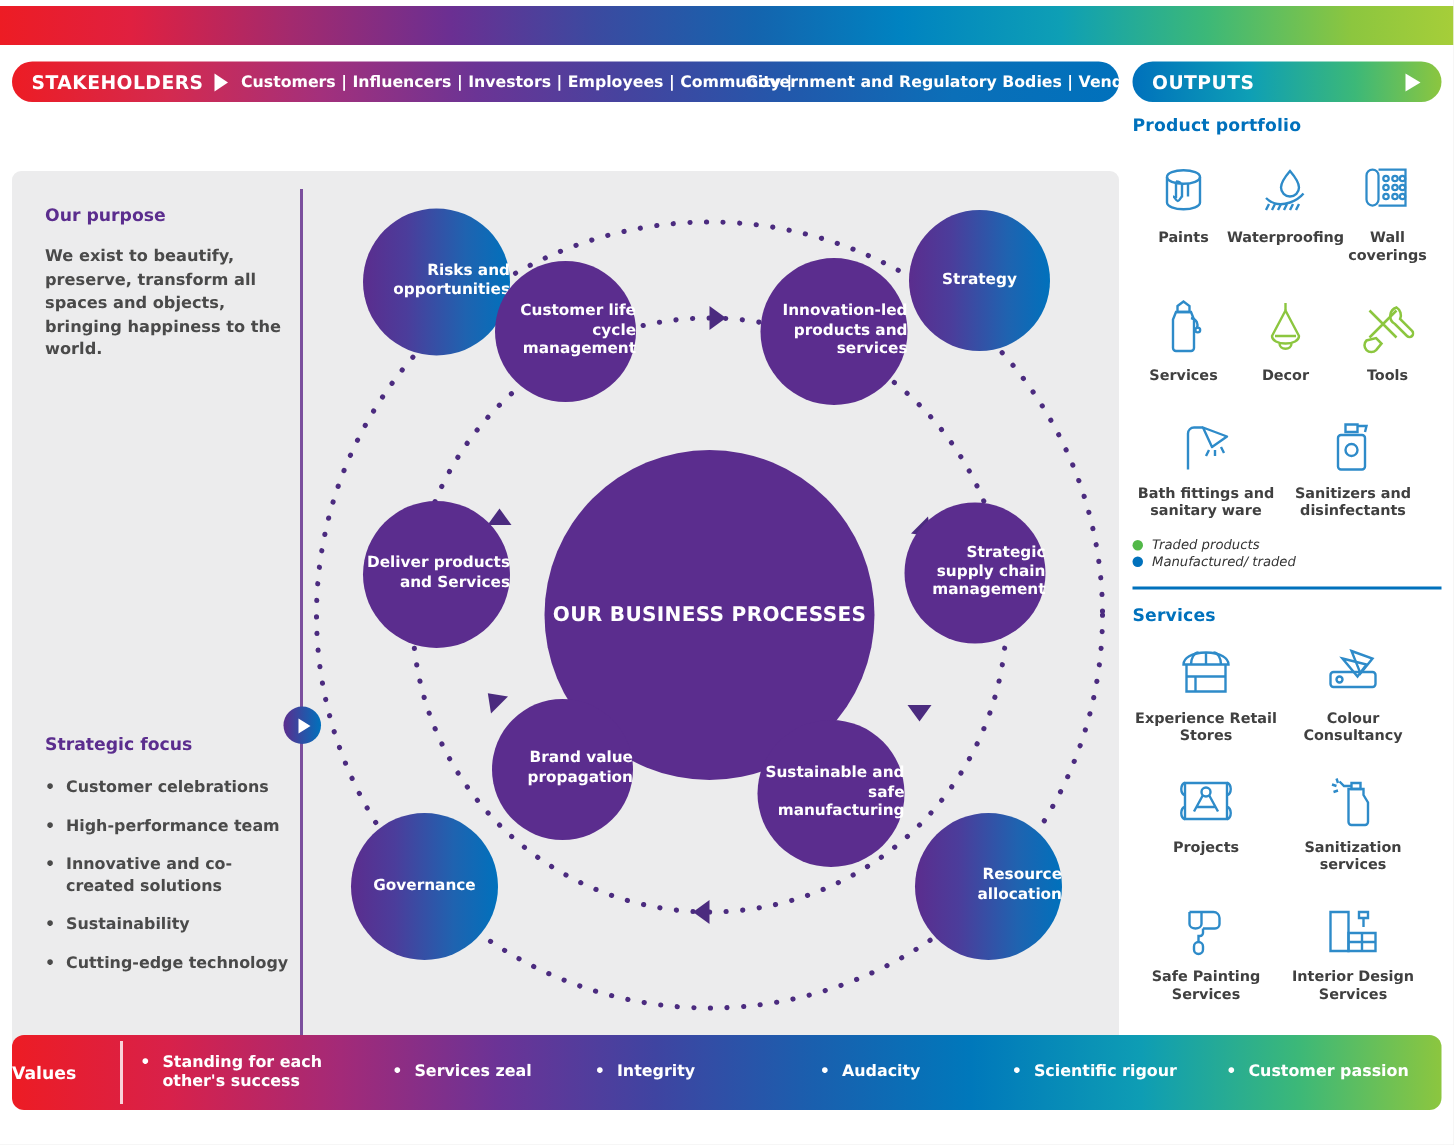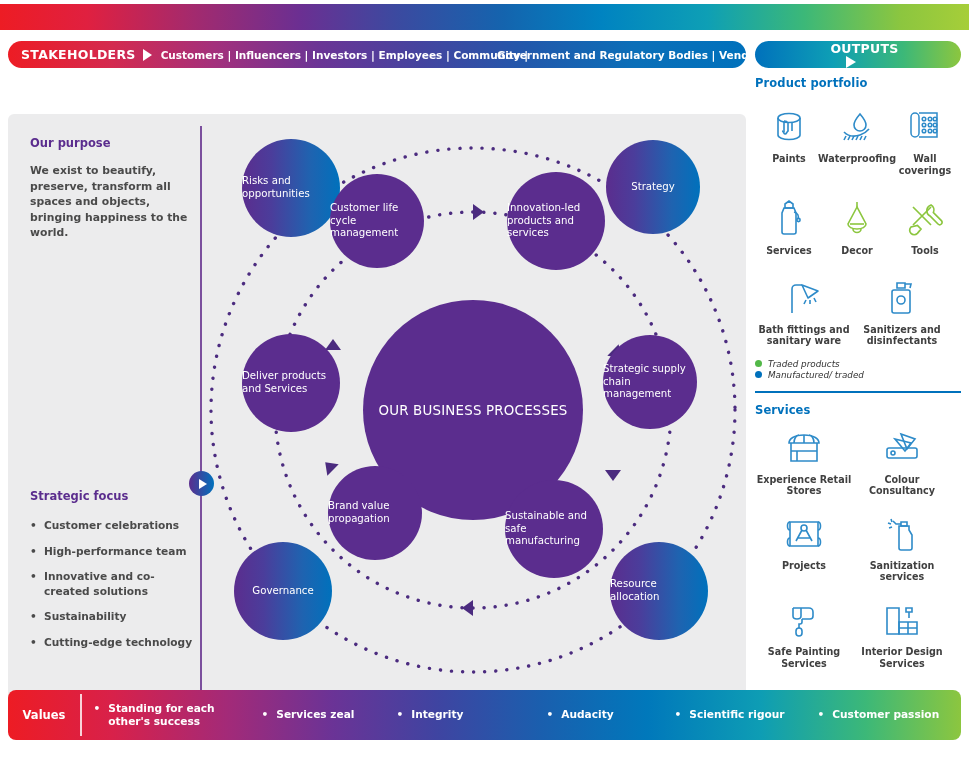--- a/index.html
+++ b/index.html
@@ -43,21 +43,21 @@
     color: #ffffff; font-size: 10.5px; font-weight: bold; white-space: nowrap;
   }
   .stake-list-b {
     color: #ffffff; font-size: 10.5px; font-weight: bold;
     white-space: nowrap; position: absolute; left: 489px;
   }
   .outputs-bar {
     position: absolute; left: 755px; top: 0; width: 206px; height: 27px;
     border-radius: 13.5px;
     background: linear-gradient(90deg, #0071bc 0%, #0e9fb5 38%, #3cb878 72%, #8cc63f 100%);
-    display: flex; align-items: center; justify-content: space-between; flex-direction: column;
+    display: flex; align-items: center; justify-content: space-between;
   }
   .outputs-label {
     color: #ffffff; font-size: 12.5px; font-weight: bold;
     letter-spacing: .3px; padding-left: 13px;
   }
   .outputs-caret {
     width: 0; height: 0; margin-right: 14px;
     border-left: 10px solid #ffffff;
     border-top: 6.5px solid transparent; border-bottom: 6.5px solid transparent;
   }
@@ -100,21 +100,21 @@
     color: #4a4a4a; line-height: 14.5px; margin-bottom: 11px;
   }
   .focus-bullet { color: #4a4a4a; width: 14px; flex: 0 0 14px; }
 
   
   .diagram { position: absolute; left: 192px; top: 0; width: 546px; height: 592px; }
   .diagram svg { position: absolute; left: 0; top: 0; }
   .node {
     position: absolute; border-radius: 50%;
     display: flex; align-items: center; justify-content: center;
-    text-align: left; color: #ffffff; font-weight: normal;
+    text-align: right; color: #ffffff; font-weight: bold;
     line-height: 12.6px; font-size: 10.2px;
   }
   .node.purple { background: #5b2d8e; }
   .node.grad { background: linear-gradient(90deg, #5b2d8e 0%, #4b3d9b 30%, #1f63b0 70%, #0071bc 100%); }
   .node.center {
     background: #5b2d8e; font-size: 13.4px; line-height: 17px; letter-spacing: .2px;
   }
 
   
   .right-panel {
@@ -147,21 +147,21 @@
     position: absolute; left: 8px; top: 690px; width: 953px; height: 50px;
     border-radius: 8px;
     background: linear-gradient(90deg,
       #ed1c24 0%, #d8214a 11%, #a32a78 23%, #6b3396 34%,
       #3f44a1 45%, #1a5fae 56%, #0078bb 67%, #0e9db4 79%,
       #3cb878 90%, #8cc63f 100%);
     display: flex; align-items: center;
   }
   .values-label {
     color: #ffffff; font-size: 11.5px; font-weight: bold;
-    width: 72px; text-align: center; flex: 0 0 72px;
+    width: 72px; flex: 0 0 72px;
   }
   .values-sep { width: 1.5px; height: 42px; background: #ffffff; opacity: .8; flex: 0 0 1.5px; }
   .values-items { display: flex; flex: 1; align-items: center; }
   .value-item {
     display: flex; align-items: flex-start;
     color: #ffffff; font-size: 10.6px; font-weight: bold; line-height: 13.5px;
   }
   .value-item .vb { margin-right: 8px; margin-left: 12px; }
 </style>
 </head>

